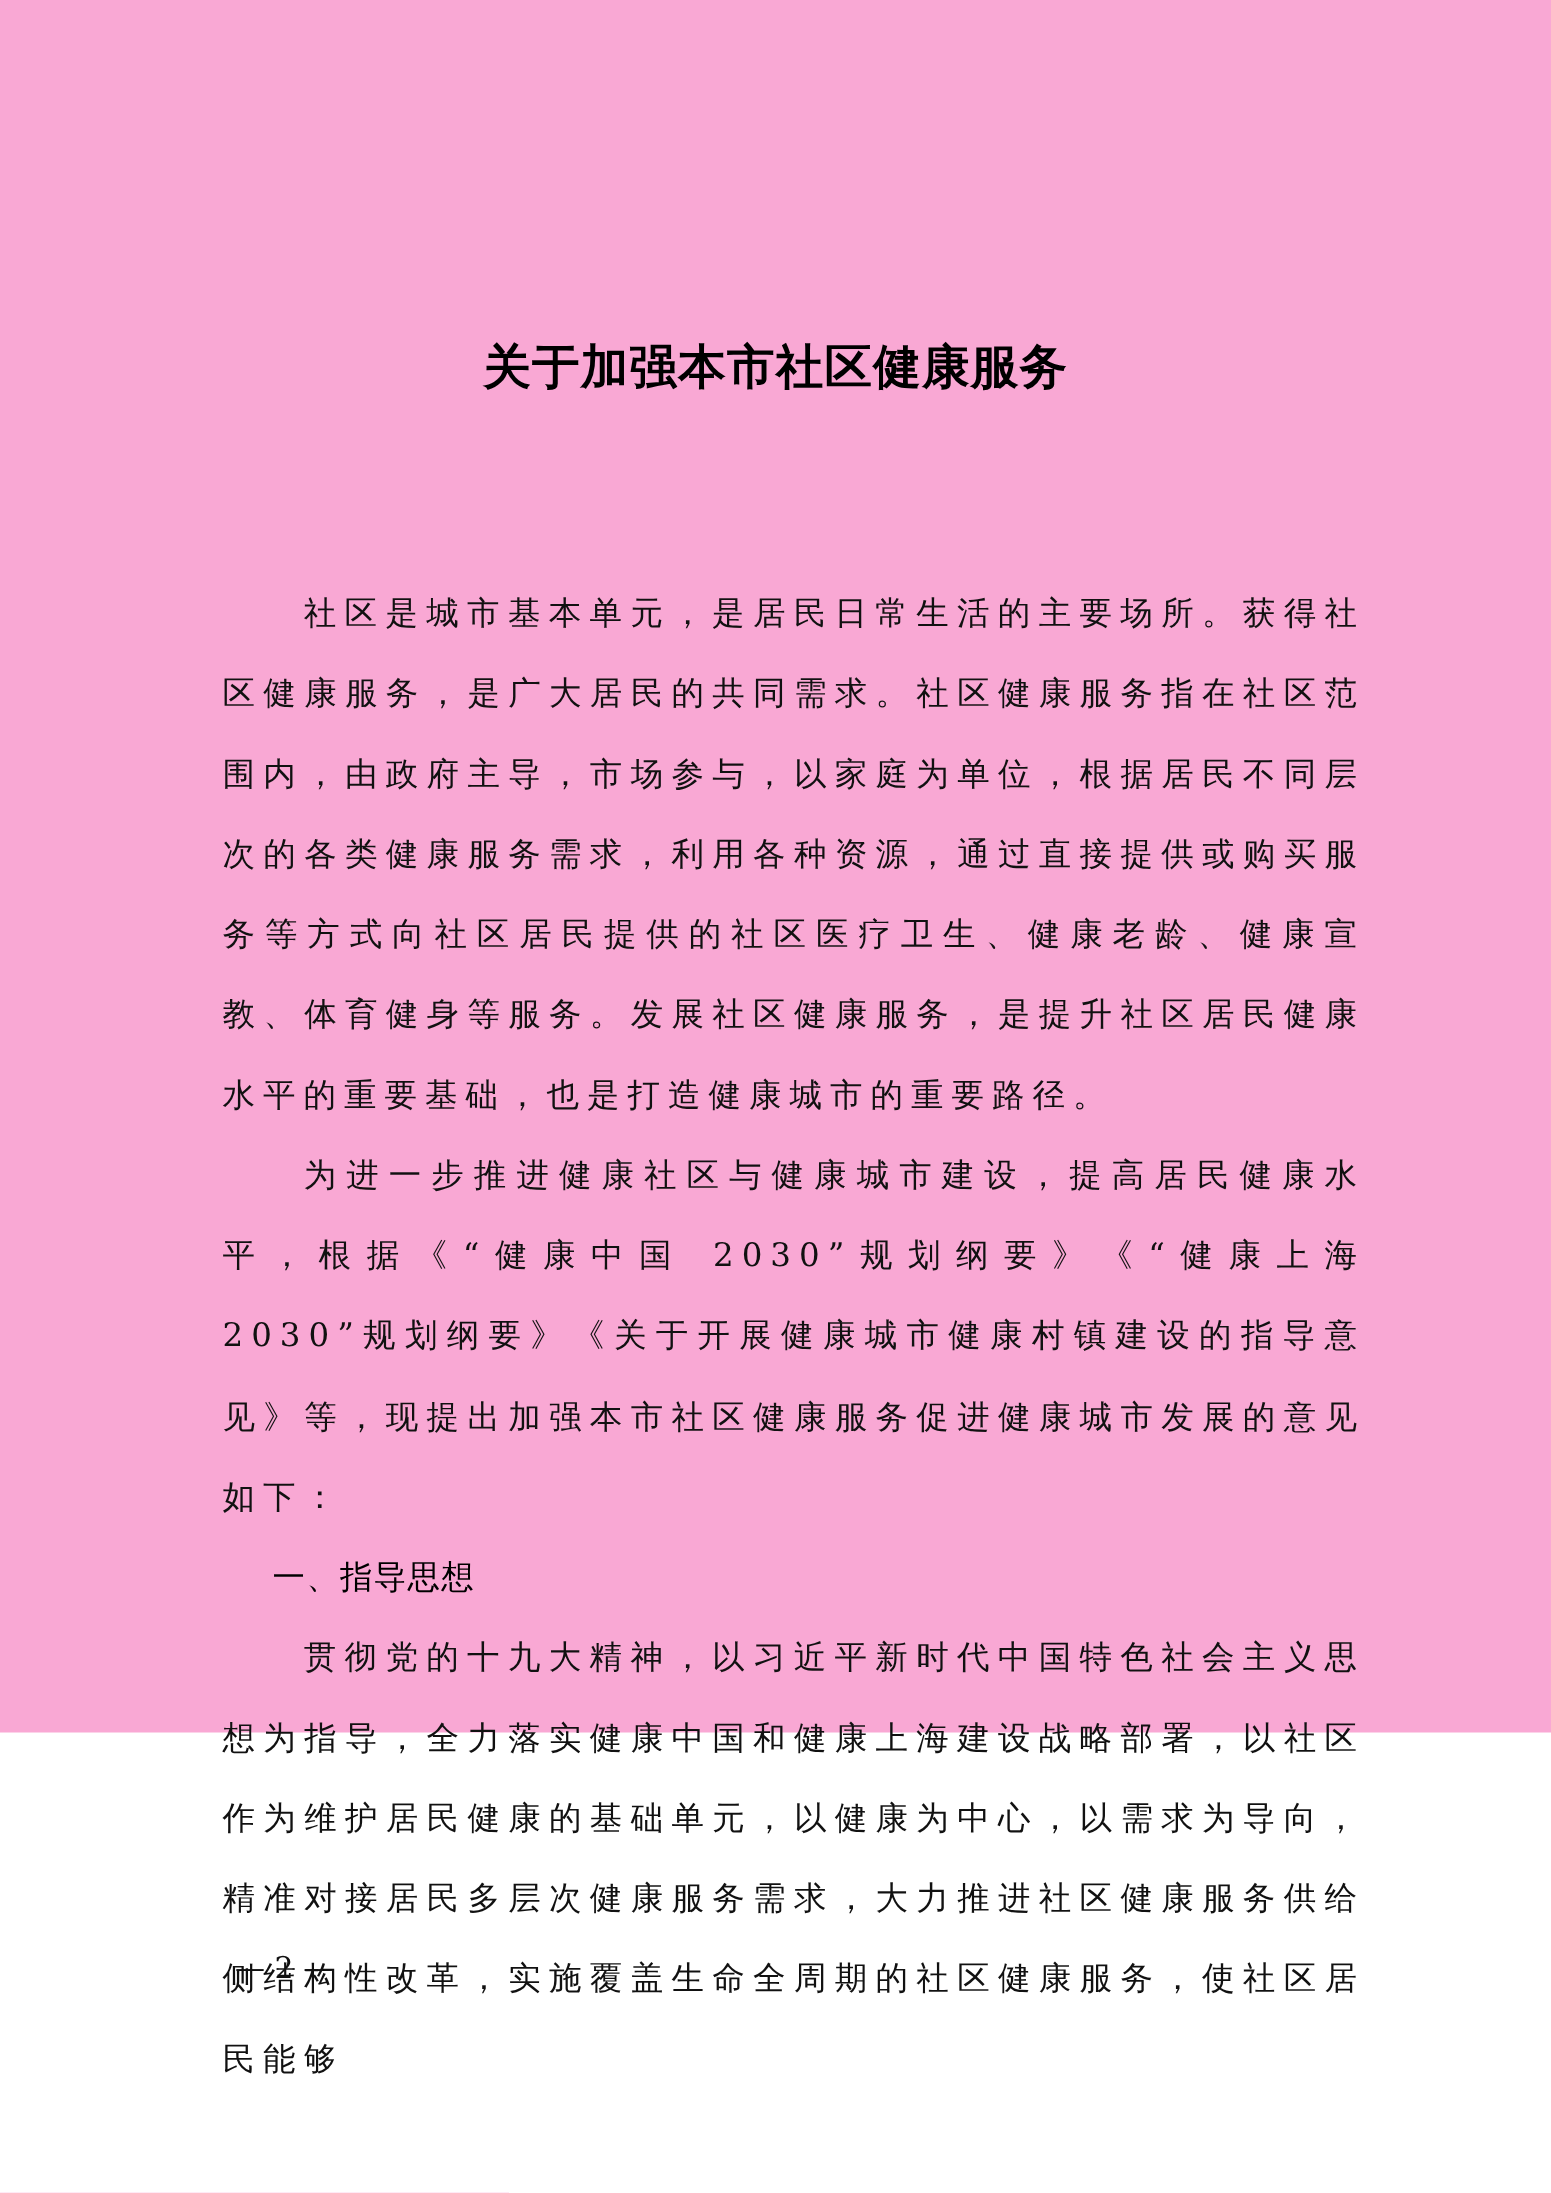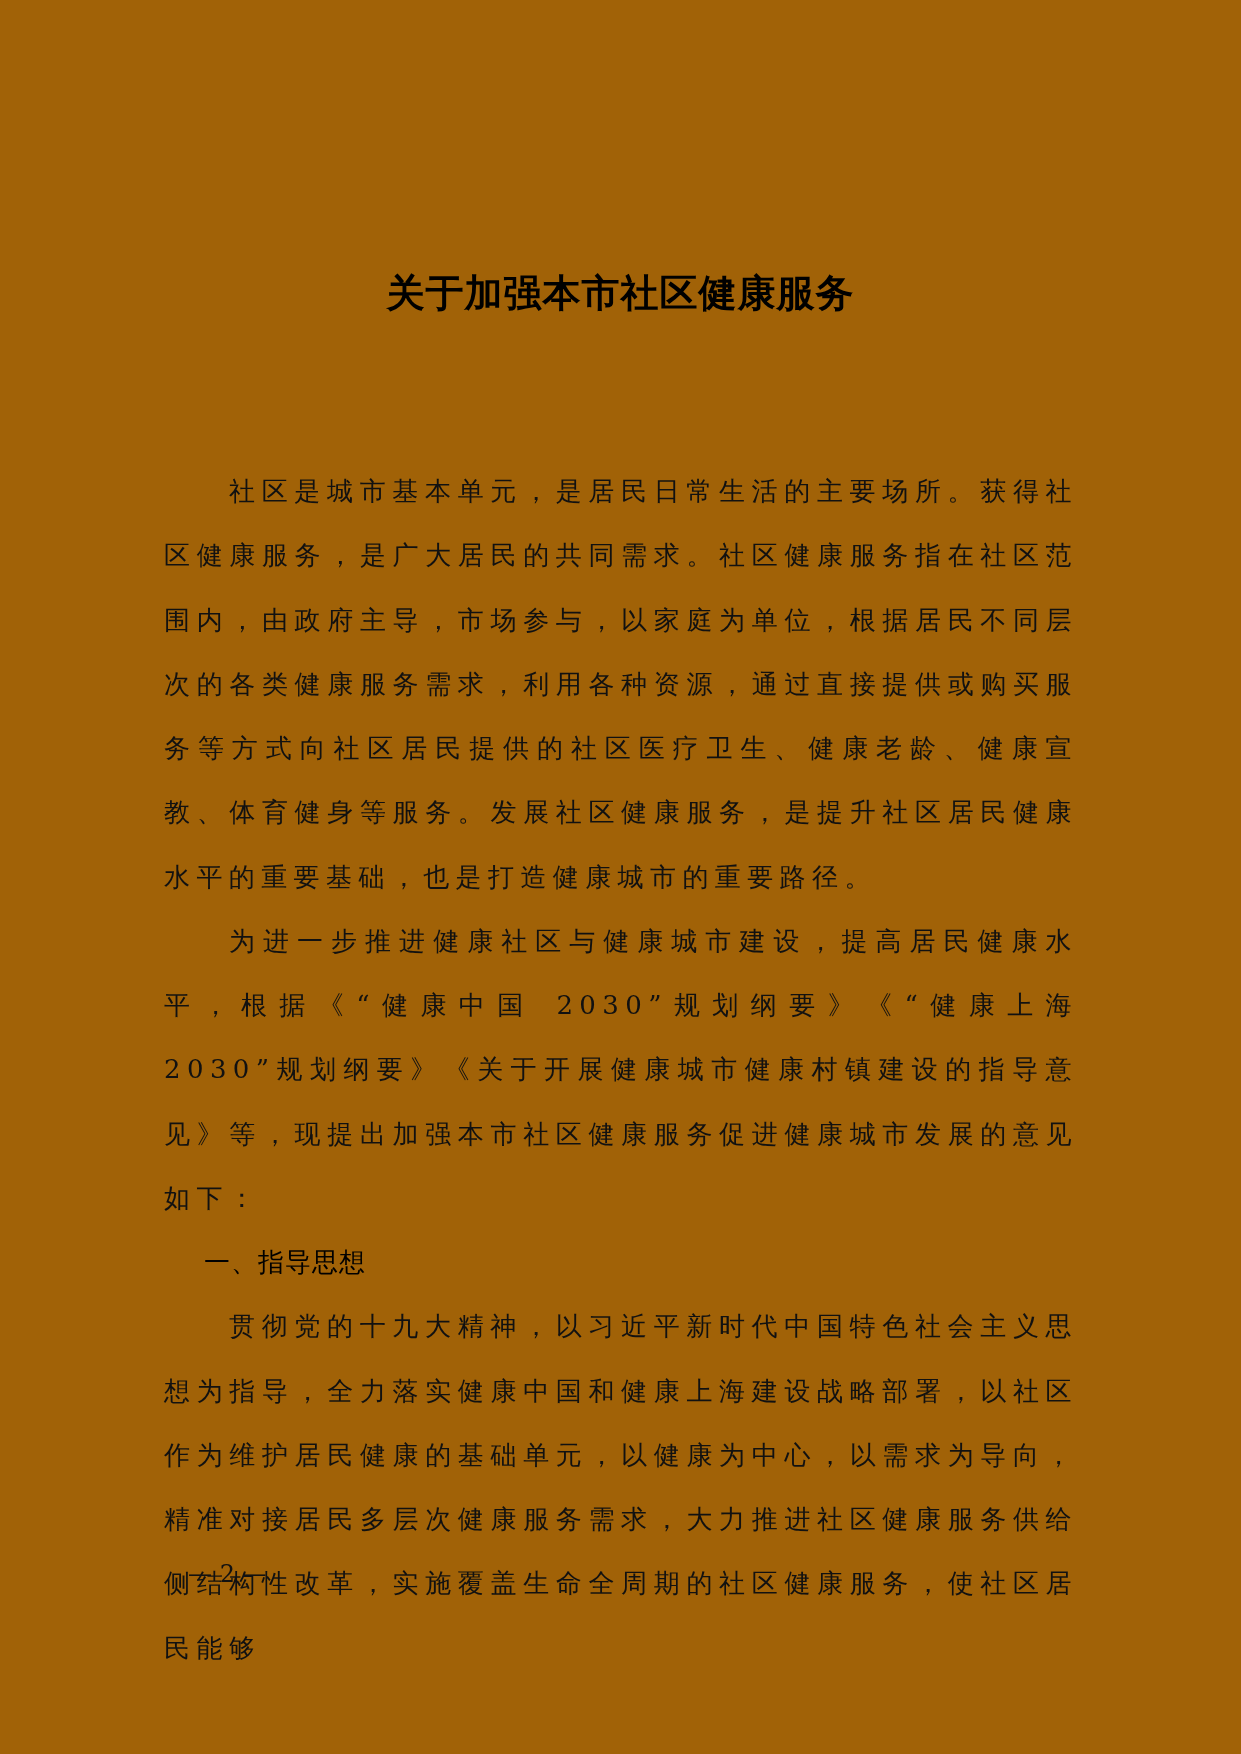--- a/index.html
+++ b/index.html
@@ -1,26 +1,26 @@
 <!DOCTYPE html>
 <html><head>
 <meta charset="utf-8">
 <style>
   html, body { margin: 0; padding: 0; background: #ffffff; }
   body { width: 1241px; height: 1754px; position: relative; overflow: hidden; color: #111; }
-  .page { position: absolute; left: 0; top: 0; width: 1241px; height: 1754px; background: #a16207; }
+  .page { position: absolute; left: 0; top: 0; width: 1241px; height: 1386px; background: #f9a8d4; }
   .title {
     position: absolute; left: 0; width: 1241px; text-align: center;
     font-family: "DejaVu Serif", "Liberation Serif", serif;
     font-weight: bold; font-size: 38px; letter-spacing: 1px; color: #000;
     line-height: 82px; top: 252px; margin: 0;
   }
   .title span { display: block; }
   .body-text {
-    position: absolute; left: 164px; top: 459px; width: 914px;
+    position: absolute; left: 178px; top: 459px; width: 914px;
     font-family: "DejaVu Serif", "Liberation Serif", serif;
     font-size: 26px; line-height: 64.25px; letter-spacing: 6.4px;
     text-align: justify; color: #111;
   }
   .body-text p { margin: 0; text-indent: 65px; }
   .body-text h2 {
     margin: 0; font-size: 26px; line-height: 64.25px; font-weight: normal;
     font-family: "DejaVu Sans", "Liberation Sans", sans-serif;
     letter-spacing: 1px; text-indent: 40px; color: #000;
   }

